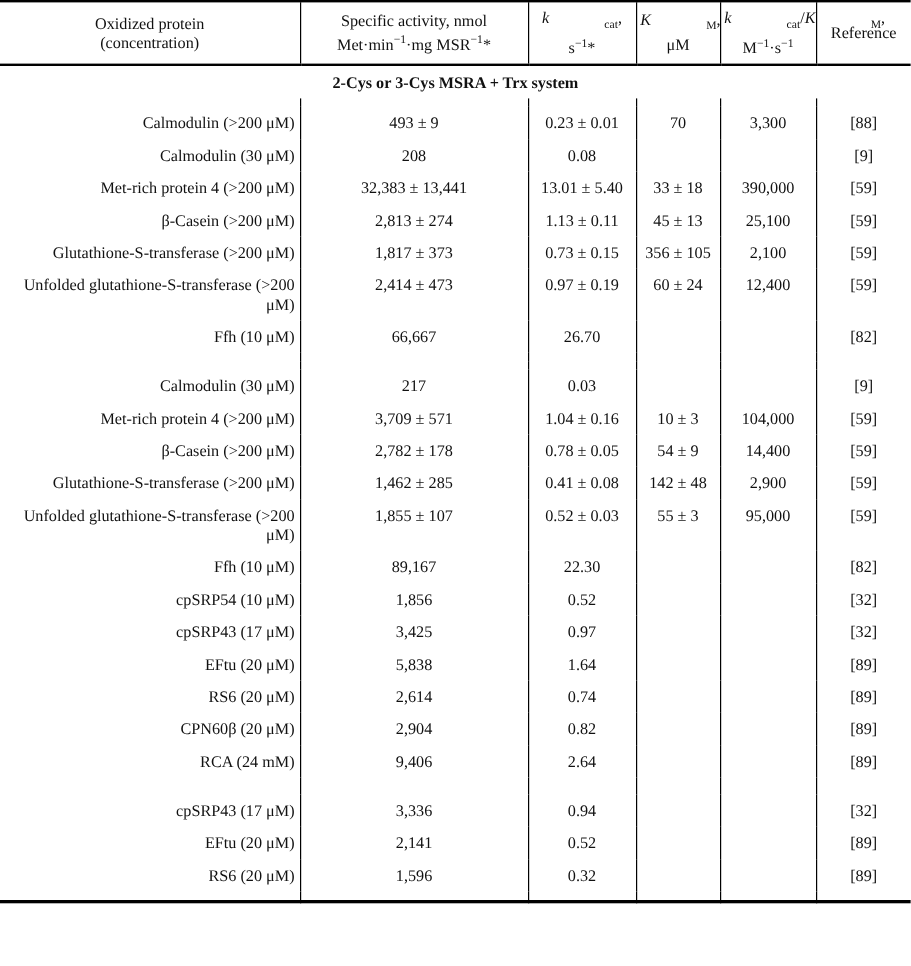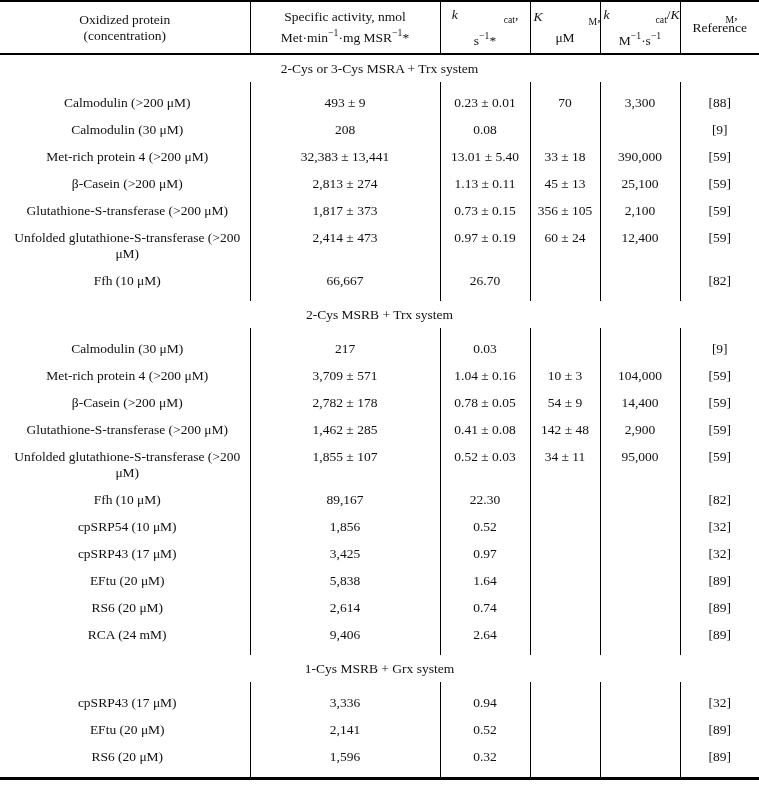--- a/index.html
+++ b/index.html
@@ -24,27 +24,28 @@
     border-bottom: 2px solid #000;
     padding: 5px 3px;
     line-height: 16px;
   }
   .cb { border-left: 1px solid #000; }
   td.cell {
     vertical-align: top;
     padding: 6px 3px 5px 3px;
     line-height: 16px;
   }
-  td.name { text-align: center; padding-left: 9px; padding-right: 4px; }
+  td.name { text-align: right; padding-left: 9px; padding-right: 4px; }
   td.num  { text-align: center; }
   td.section-title {
     text-align: center;
     padding: 6px 0 6px 0;
     border: none;
     line-height: 15px;
+    font-weight: bold;
   }
   tr.spacer-row td { height: 7px; padding: 0; line-height: 0; font-size: 0; }
   sub { font-size: 0.72em; margin-left: 46px; }
   sup { font-size: 0.72em; }
   th i { font-style: italic; }
 </style>
 </head>
 <body>
 
 <div class="page">
@@ -151,23 +152,20 @@
           <td class="cell num cb">[82]</td>
         </tr>
         <tr class="spacer-row">
           <td class=""></td>
           <td class="cb"></td>
           <td class="cb"></td>
           <td class="cb"></td>
           <td class="cb"></td>
           <td class="cb"></td>
         </tr>
-        <tr>
-          <td colspan="6" class="section-title">2-Cys MSRB + Trx system</td>
-        </tr>
         <tr class="spacer-row">
           <td class=""></td>
           <td class="cb"></td>
           <td class="cb"></td>
           <td class="cb"></td>
           <td class="cb"></td>
           <td class="cb"></td>
         </tr>
         <tr>
           <td class="cell name">Calmodulin (30 μM)</td>
@@ -198,21 +196,21 @@
           <td class="cell num cb">1,462 ± 285</td>
           <td class="cell num cb">0.41 ± 0.08</td>
           <td class="cell num cb">142 ± 48</td>
           <td class="cell num cb">2,900</td>
           <td class="cell num cb">[59]</td>
         </tr>
         <tr>
           <td class="cell name">Unfolded glutathione-S-transferase (&gt;200 μM)</td>
           <td class="cell num cb">1,855 ± 107</td>
           <td class="cell num cb">0.52 ± 0.03</td>
-          <td class="cell num cb">34 ± 11</td>
+          <td class="cell num cb">55 ± 3</td>
           <td class="cell num cb">95,000</td>
           <td class="cell num cb">[59]</td>
         </tr>
         <tr>
           <td class="cell name">Ffh (10 μM)</td>
           <td class="cell num cb">89,167</td>
           <td class="cell num cb">22.30</td>
           <td class="cell num cb"></td>
           <td class="cell num cb"></td>
           <td class="cell num cb">[82]</td>
@@ -243,37 +241,42 @@
         </tr>
         <tr>
           <td class="cell name">RS6 (20 μM)</td>
           <td class="cell num cb">2,614</td>
           <td class="cell num cb">0.74</td>
           <td class="cell num cb"></td>
           <td class="cell num cb"></td>
           <td class="cell num cb">[89]</td>
         </tr>
         <tr>
+          <td class="cell name">CPN60β (20 μM)</td>
+          <td class="cell num cb">2,904</td>
+          <td class="cell num cb">0.82</td>
+          <td class="cell num cb"></td>
+          <td class="cell num cb"></td>
+          <td class="cell num cb">[89]</td>
+        </tr>
+        <tr>
           <td class="cell name">RCA (24 mM)</td>
           <td class="cell num cb">9,406</td>
           <td class="cell num cb">2.64</td>
           <td class="cell num cb"></td>
           <td class="cell num cb"></td>
           <td class="cell num cb">[89]</td>
         </tr>
         <tr class="spacer-row">
           <td class=""></td>
           <td class="cb"></td>
           <td class="cb"></td>
           <td class="cb"></td>
           <td class="cb"></td>
           <td class="cb"></td>
-        </tr>
-        <tr>
-          <td colspan="6" class="section-title">1-Cys MSRB + Grx system</td>
         </tr>
         <tr class="spacer-row">
           <td class=""></td>
           <td class="cb"></td>
           <td class="cb"></td>
           <td class="cb"></td>
           <td class="cb"></td>
           <td class="cb"></td>
         </tr>
         <tr>

